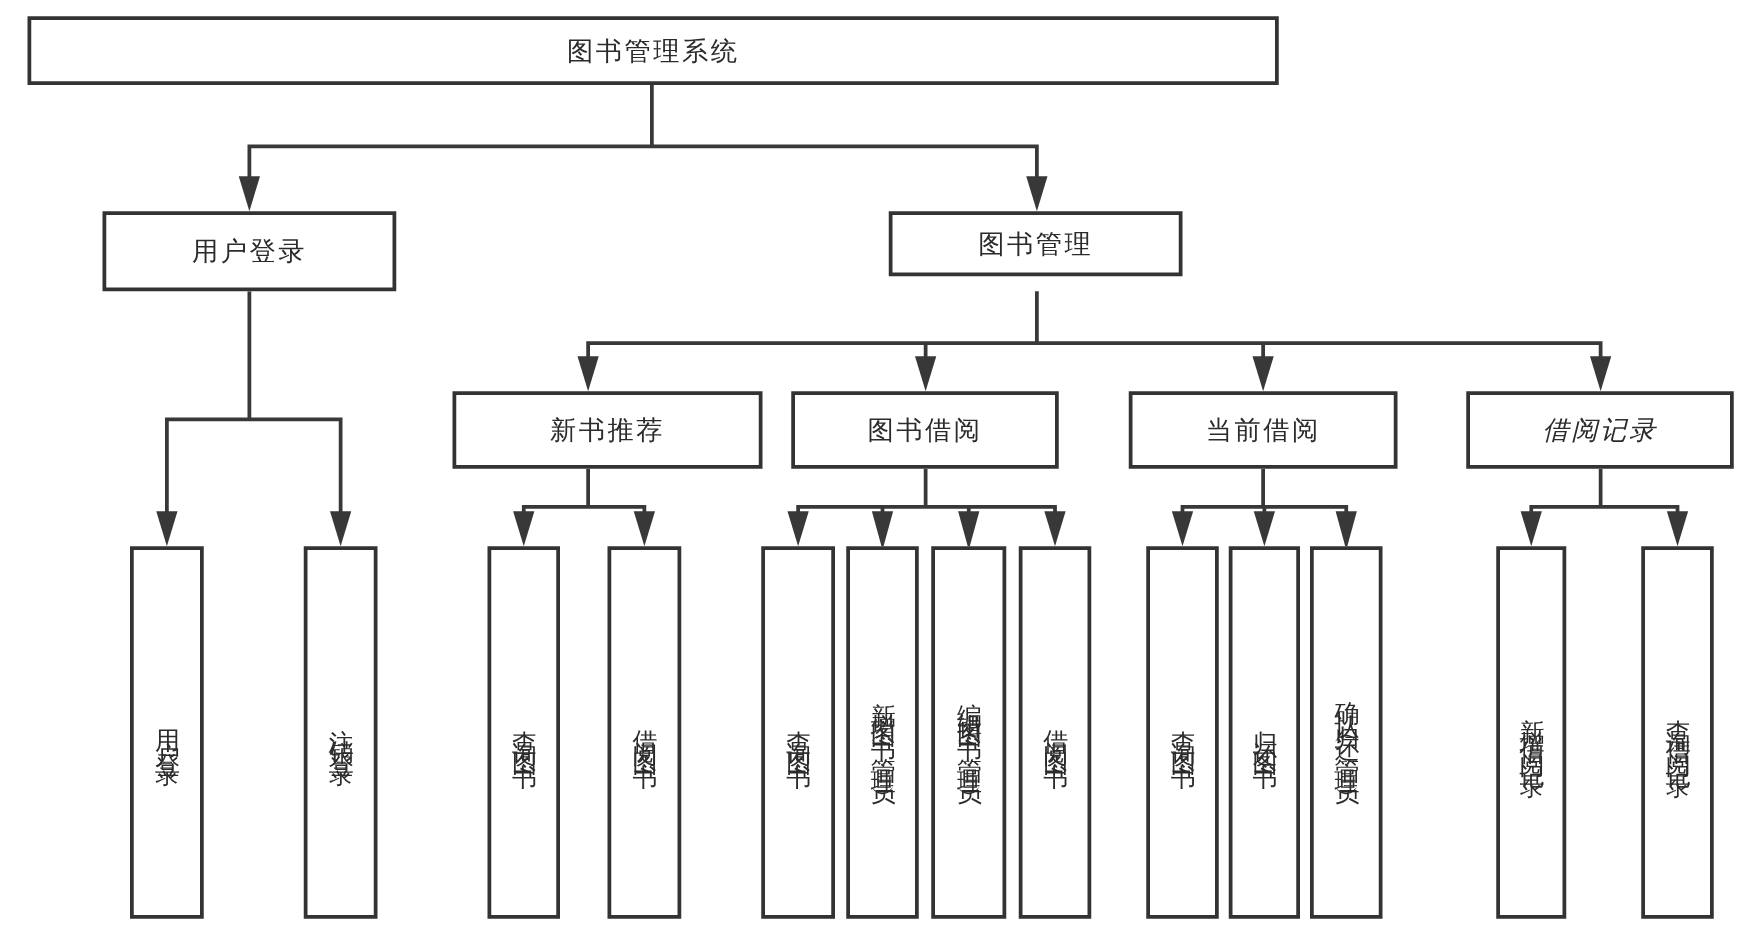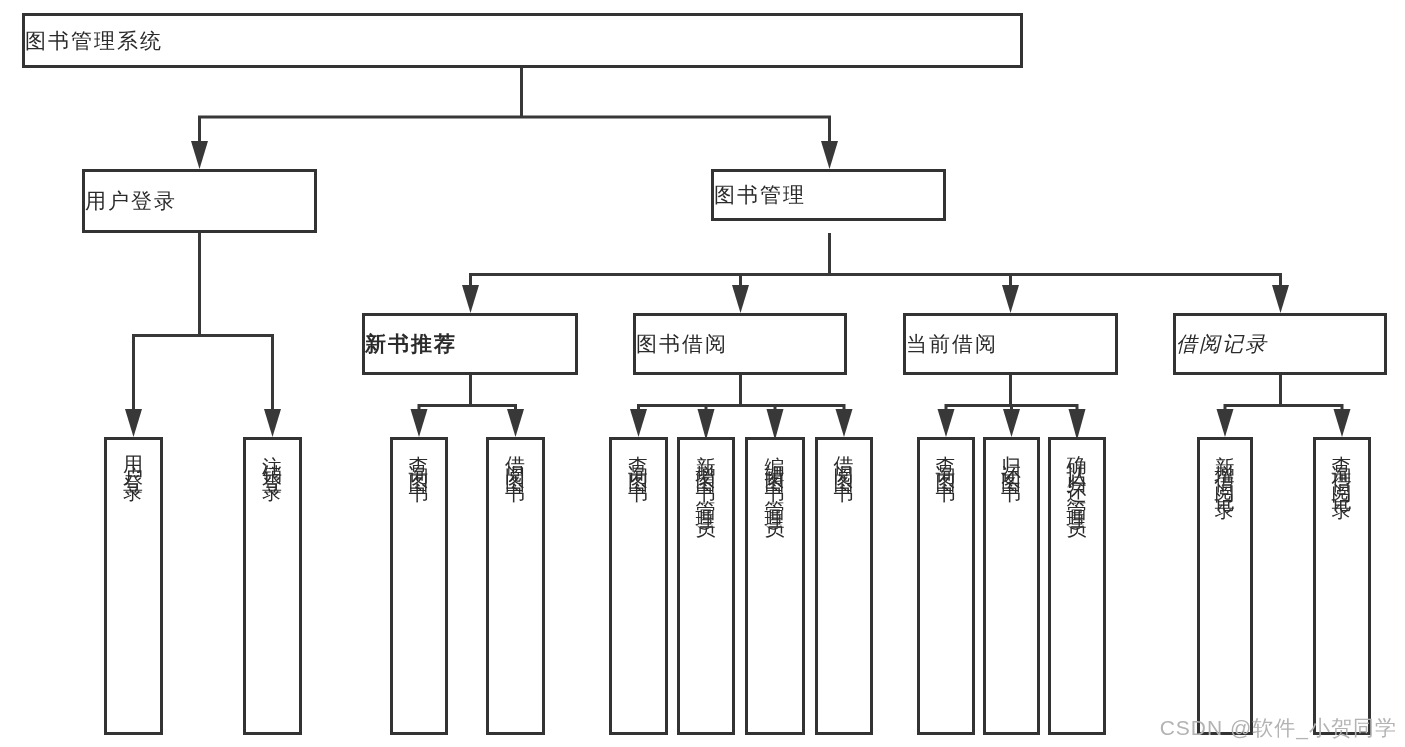--- a/index.html
+++ b/index.html
@@ -17,20 +17,21 @@
     width: 1405px; height: 747px;
     pointer-events: none;
   }
   .node {
     position: absolute;
     box-sizing: border-box;
     border: 3px solid #333333;
     background: #ffffff;
     display: flex;
     align-items: center;
+    justify-content: center;
     color: #2b2b2b;
     font-size: 21px;
     letter-spacing: 2px;
     white-space: nowrap;
     z-index: 2;
   }
   .leaf {
     top: 437px;
     height: 298px;
     font-size: 20px;
@@ -39,21 +40,21 @@
     text-orientation: mixed;
     line-height: 1;
     white-space: normal;
   }
   
   .n-root   { left: 22px;   top: 13px;  width: 1001px; height: 55px; }
   
   .n-ulogin { left: 82px;   top: 169px; width: 235px; height: 64px; }
   .n-bmgmt  { left: 711px;  top: 169px; width: 235px; height: 52px; }
   
-  .n-nbrec  { left: 362px;  top: 313px; width: 216px; height: 62px; font-weight: bold; }
+  .n-nbrec  { left: 362px;  top: 313px; width: 248px; height: 62px; }
   .n-bborr  { left: 633px;  top: 313px; width: 214px; height: 62px; }
   .n-cborr  { left: 903px;  top: 313px; width: 215px; height: 62px; }
   .n-brec   { left: 1173px; top: 313px; width: 214px; height: 62px; font-style: italic; }
   
   .l-ulogin  { left: 104px;  width: 59px; }
   .l-logout  { left: 243px;  width: 59px; }
   .l-nbq     { left: 390px;  width: 58px; }
   .l-nbb     { left: 486px;  width: 59px; }
   .l-bbq     { left: 609px;  width: 59px; }
   .l-bba     { left: 677px;  width: 58px; }
@@ -176,15 +177,14 @@
   <div class="node leaf l-cbc">
     <span>确认归还（管理员）</span>
   </div>
   <div class="node leaf l-bra">
     <span>新增借阅记录</span>
   </div>
   <div class="node leaf l-brq">
     <span>查询借阅记录</span>
   </div>
 
-  <div class="watermark">CSDN @软件_小贺同学</div>
 
 </div>
 
 </body></html>

